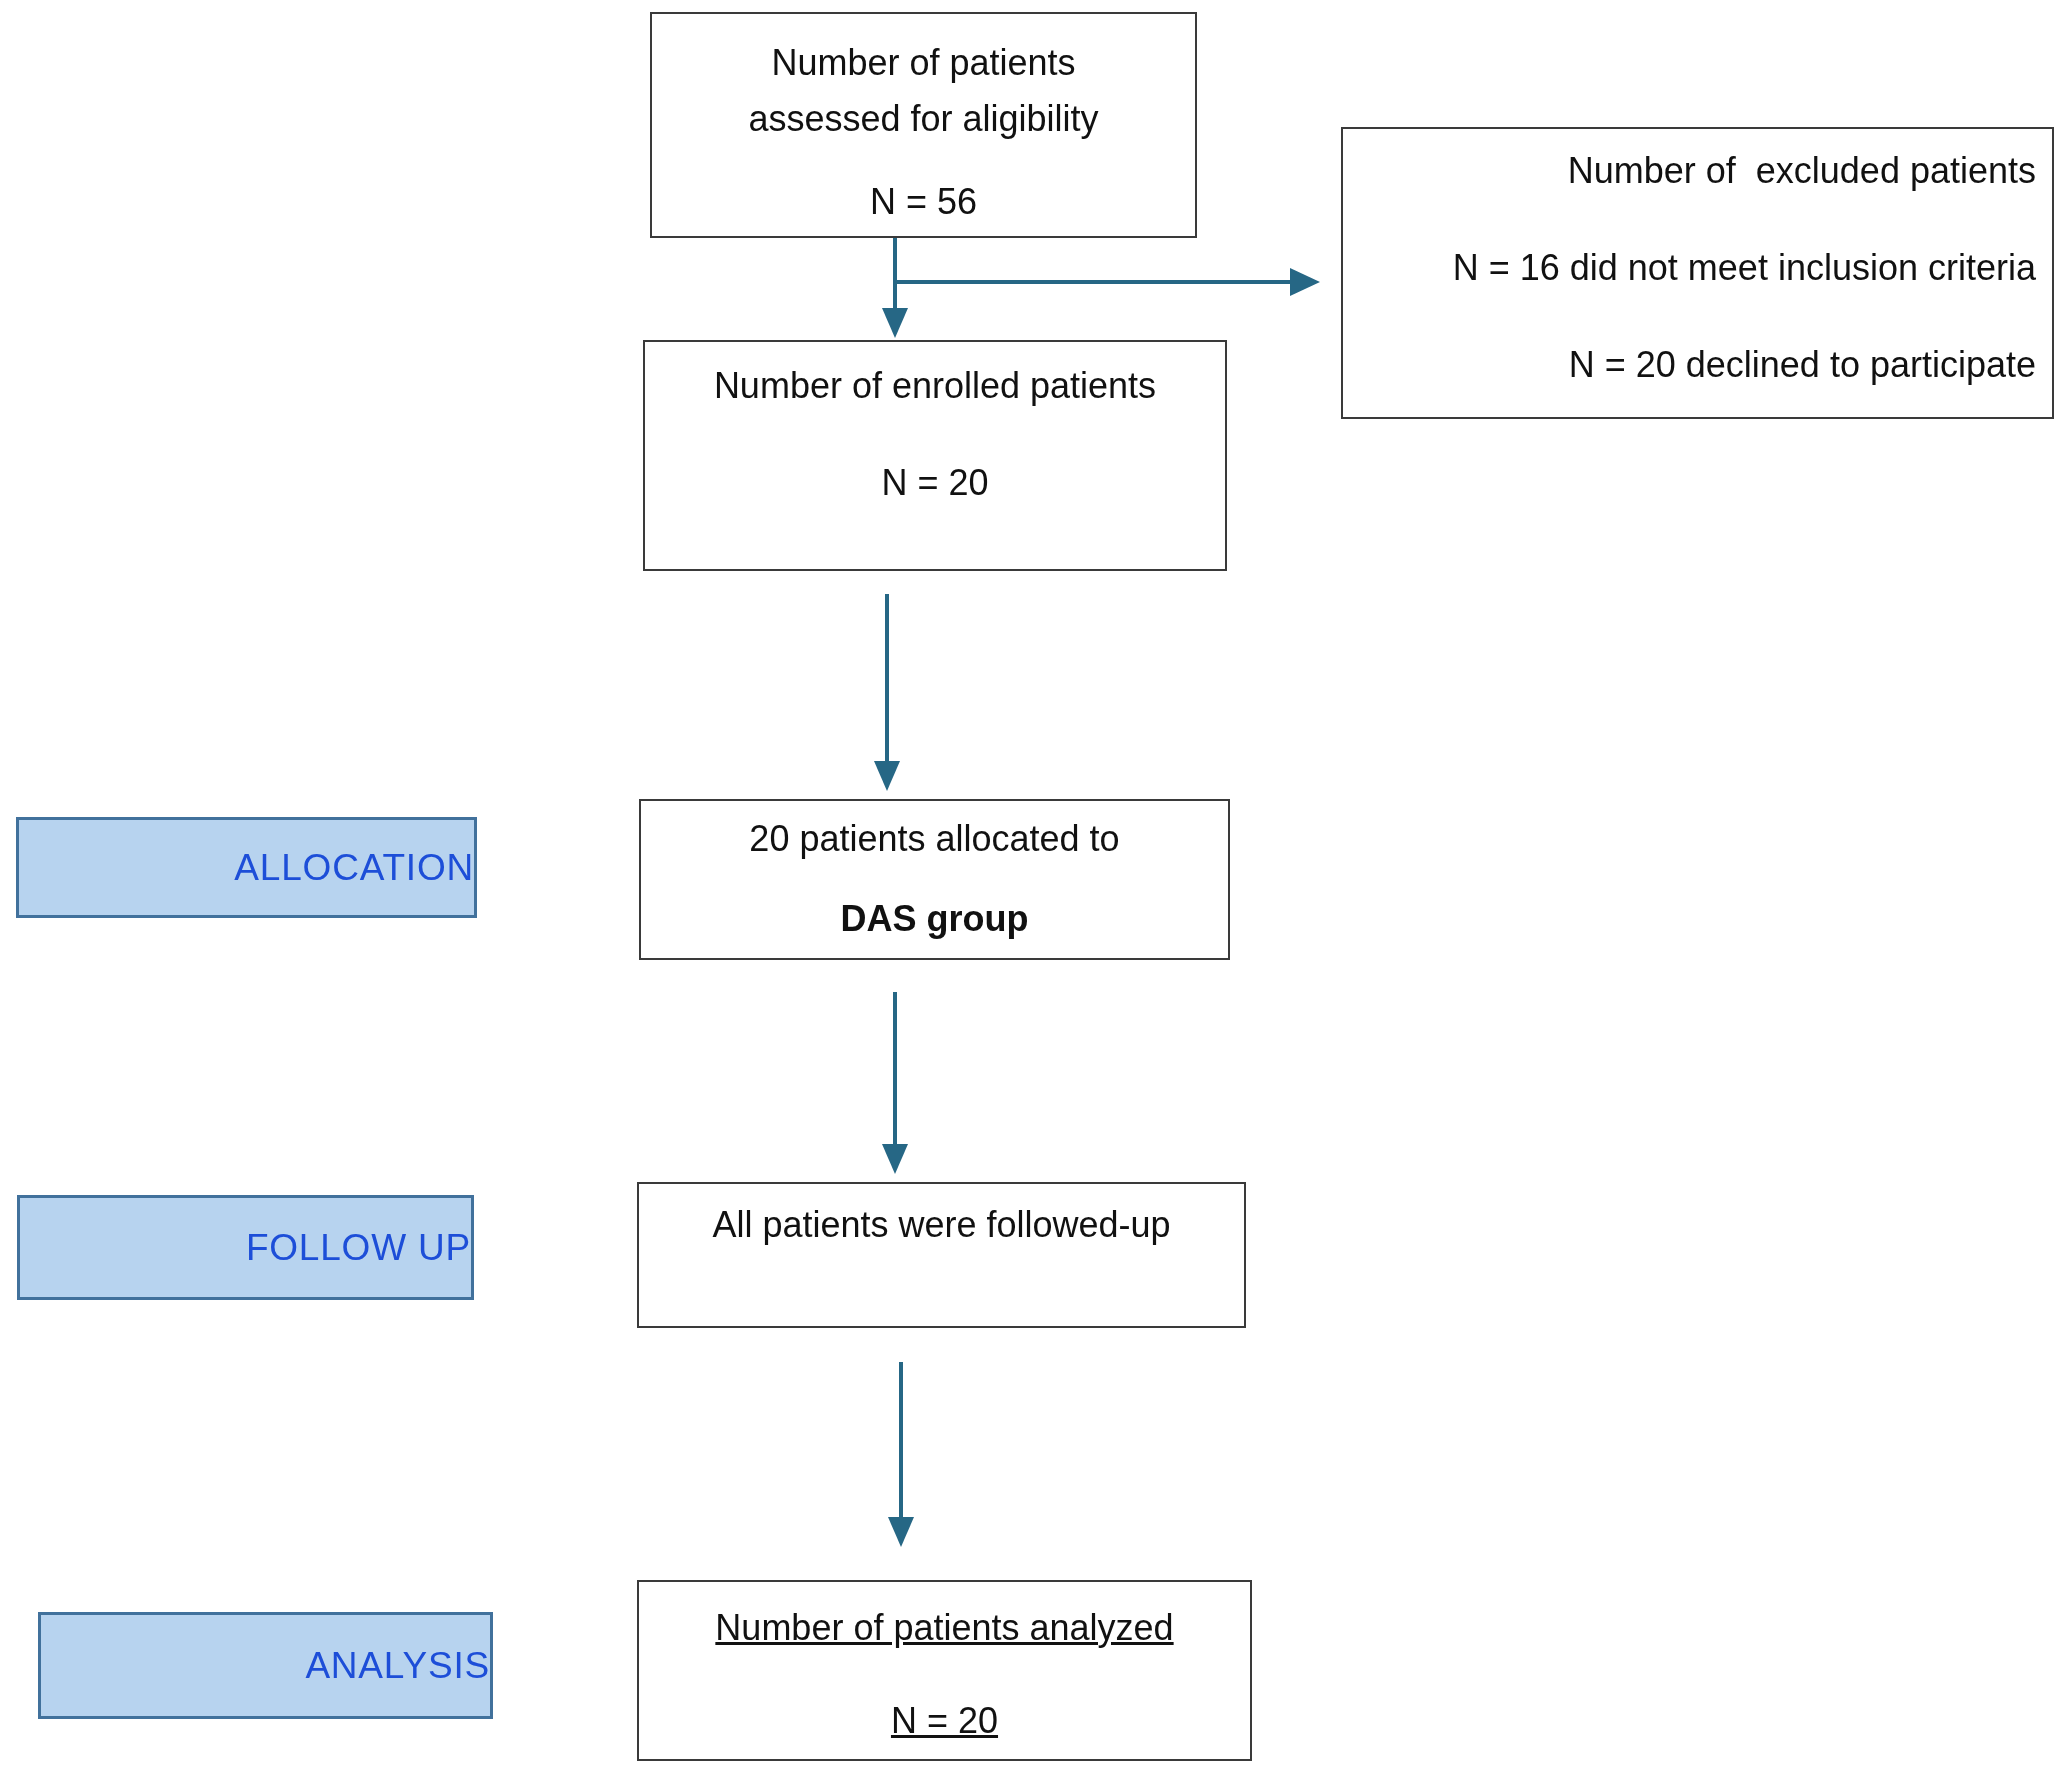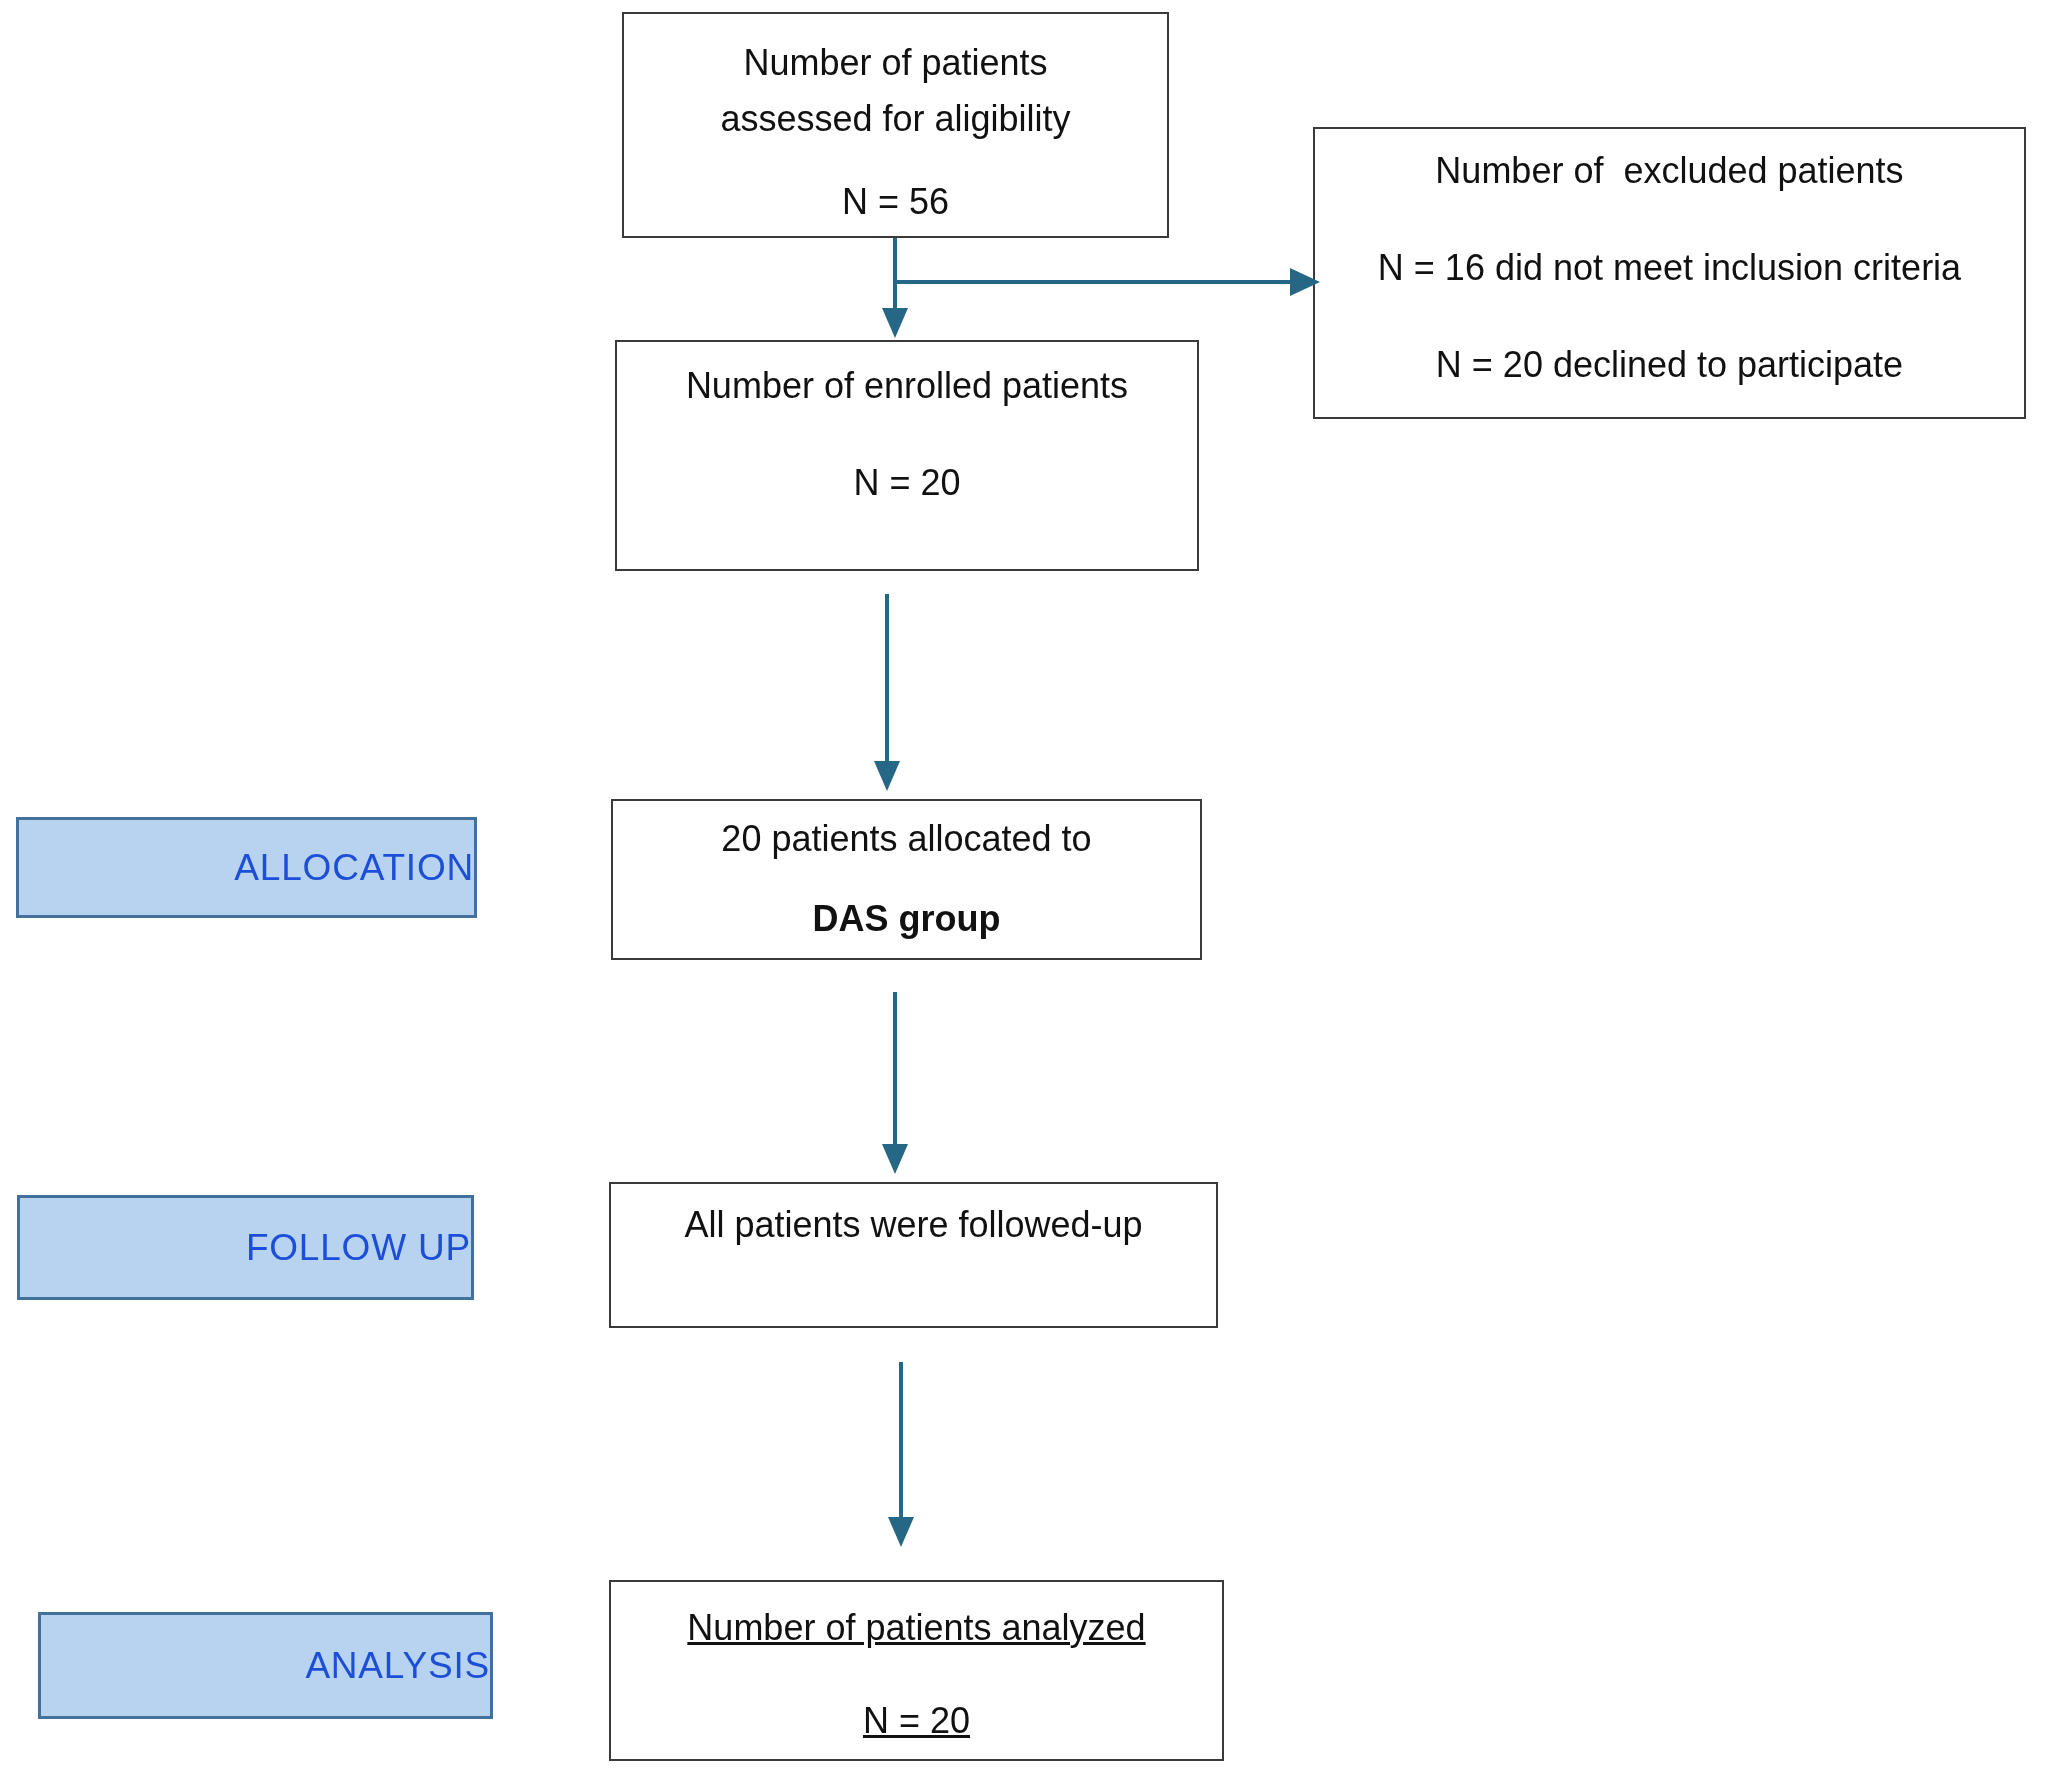--- a/index.html
+++ b/index.html
@@ -21,20 +21,21 @@
     background: #ffffff;
     border: 2.4px solid var(--box-border, #3a3a3a);
     box-sizing: border-box;
     display: flex;
     flex-direction: column;
     align-items: center;
     text-align: center;
     font-size: 36px;
     line-height: 56px;
     color: #111111;
+    margin-left: 28px;
   }
   .box .line { white-space: pre-wrap; }
   .bold { font-weight: bold; }
   .bluebox {
     position: absolute;
     background: var(--label-fill, #B7D3EF);
     border: 3.2px solid var(--label-border, #41719C);
     box-sizing: border-box;
     display: flex;
     align-items: center;
@@ -72,21 +73,21 @@
 <div class="canvas">
 
   <div class="box" style="left:622px; top:12px; width:547px; height:226px; justify-content:space-between; padding:21px 8px 6.4px;">
     <div>
       <div class="line">Number of patients</div>
       <div class="line">assessed for aligibility</div>
     </div>
     <div class="line">N = 56</div>
   </div>
 
-  <div class="box" style="left:1313px; top:127px; width:713px; height:292px; justify-content:space-between; padding:14.4px 16px 24px;">
+  <div class="box" style="left:1313px; top:127px; width:713px; height:292px; justify-content:space-between; padding:14.4px 16px 24px;align-items:flex-end;">
     <div class="line">Number of  excluded patients</div>
     <div class="line">N = 16 did not meet inclusion criteria</div>
     <div class="line">N = 20 declined to participate</div>
   </div>
 
   <div class="box" style="left:615px; top:340px; width:584px; height:231px; justify-content:space-between; padding:16px 8px 58px;">
     <div class="line">Number of enrolled patients</div>
     <div class="line">N = 20</div>
   </div>
 

